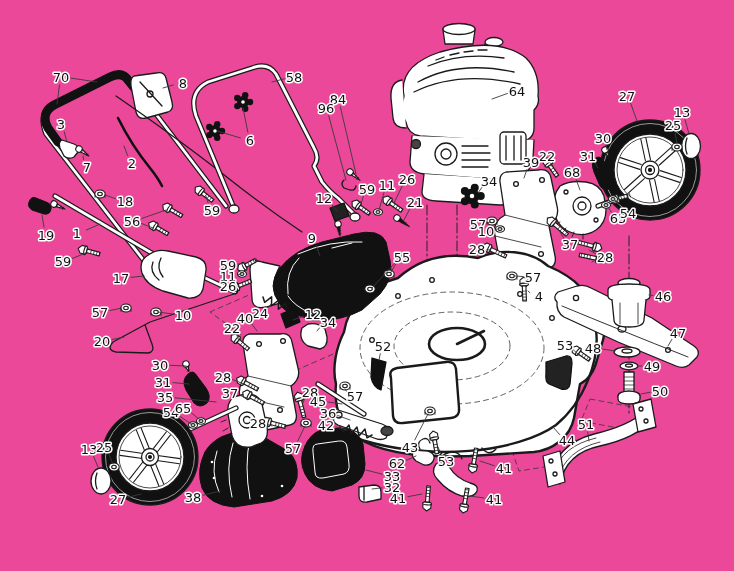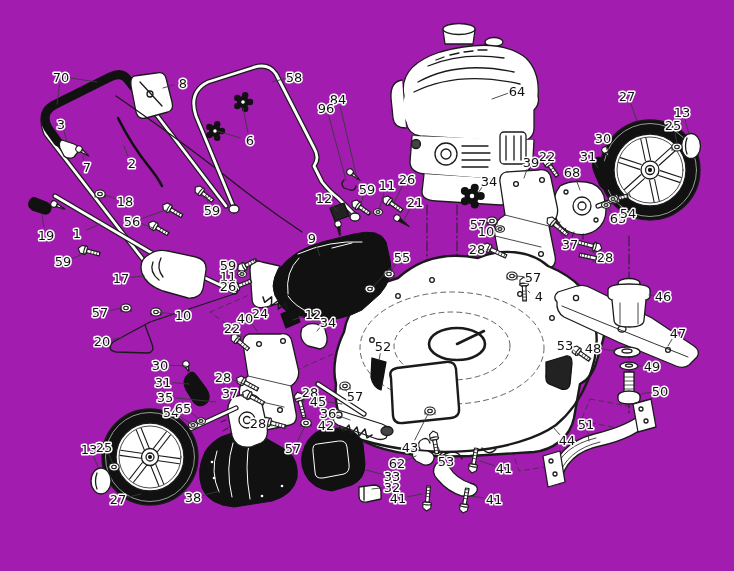--- a/index.html
+++ b/index.html
@@ -1,16 +1,16 @@
 <!DOCTYPE html>
 <html><head>
 <meta charset="utf-8">
 <style>
   html,body{margin:0;padding:0;background:#fff;}
-  .stage{position:relative;width:734px;height:571px;background:#a21caf;overflow:hidden;
+  .stage{position:relative;width:734px;height:571px;background:#ec4899;overflow:hidden;
          font-family:"DejaVu Sans",sans-serif;}
   svg{position:absolute;left:0;top:0;}
   .ln{stroke:#1a1a1a;fill:none;stroke-width:1.3;stroke-linecap:round;stroke-linejoin:round}
   .lnb{stroke:#1a1a1a;fill:none;stroke-width:2.4;stroke-linecap:round;stroke-linejoin:round}
   .fw{fill:#ffffff}
   .fb{fill:#111111;stroke:#111111}
   .tube-out{stroke:#1a1a1a;stroke-width:5.2;fill:none;stroke-linecap:round;stroke-linejoin:round}
   .tube-in{stroke:#ffffff;stroke-width:2.8;fill:none;stroke-linecap:round;stroke-linejoin:round}
   .grip{stroke:#111;stroke-width:9;fill:none;stroke-linecap:round;stroke-linejoin:round}
   .dash{stroke:#333;fill:none;stroke-width:.9;stroke-dasharray:5 4;opacity:.85}

